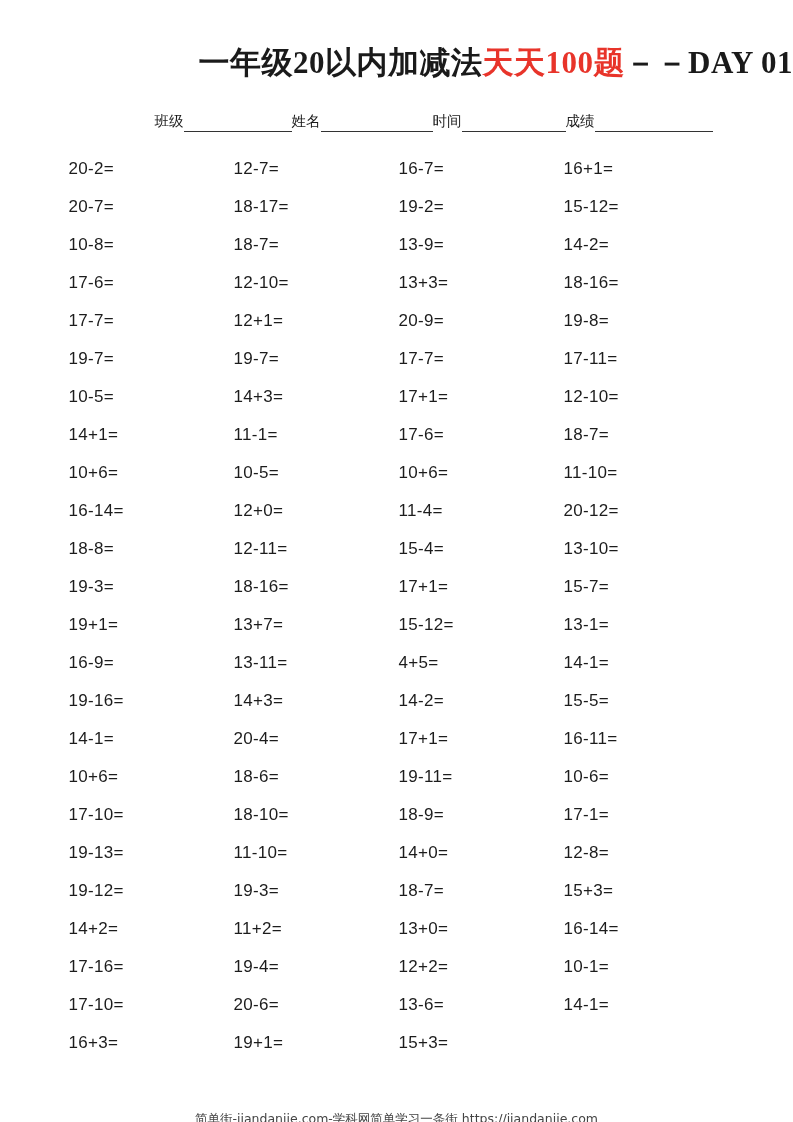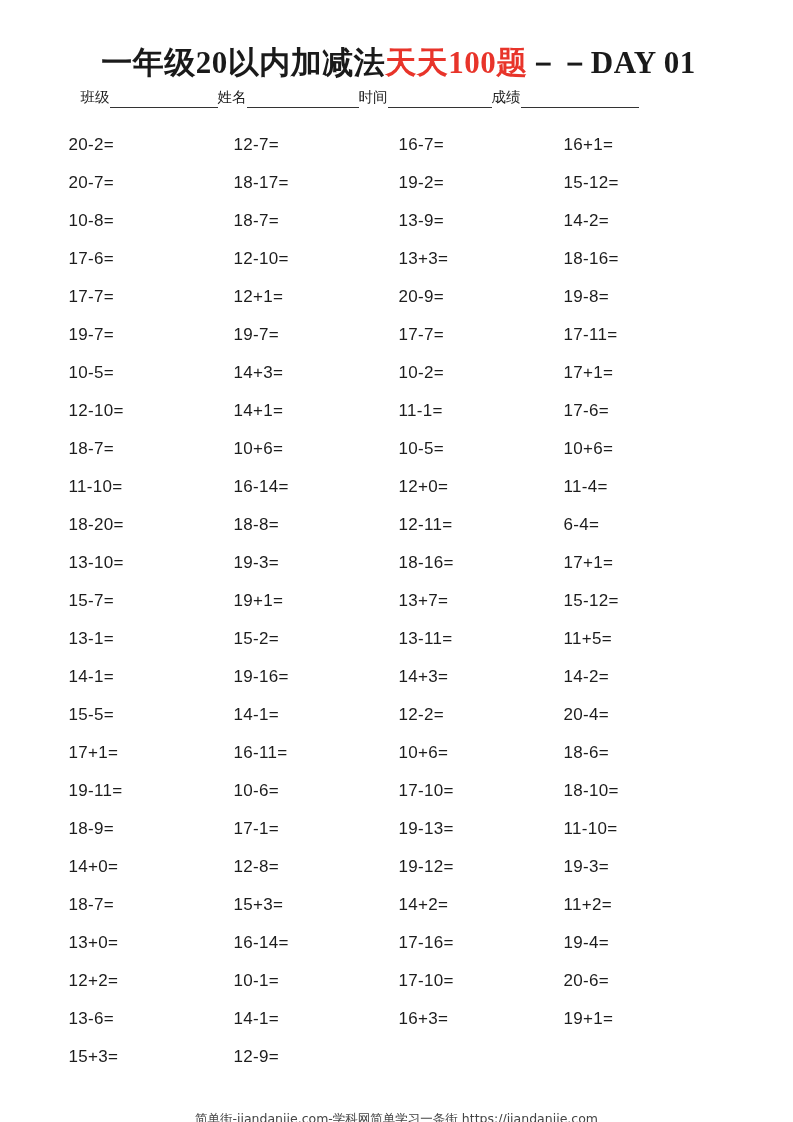--- a/index.html
+++ b/index.html
@@ -17,47 +17,48 @@
   }
   .page {
     width: 793px;
     height: 1122px;
     position: relative;
     box-sizing: border-box;
     padding: 0;
   }
   
   .title {
-    text-align: center;
+    text-align: right;
     font-size: 31px;
     font-weight: bold;
     letter-spacing: 0.5px;
     margin: 42px 0 0 4px;
     white-space: nowrap;
     font-family: "Liberation Serif", serif;
   }
   .title .cn {
     font-family: "DejaVu Serif", serif;
     font-weight: bold;
   }
   .title .red {
     color: #e8342a;
   }
   .title .dayseg {
     font-family: "Liberation Serif", serif;
   }
   
   .inforow {
-    margin: 4px auto 0 auto;
+    margin: 28px auto 0 auto;
     width: 632px;
     display: flex;
     align-items: flex-end;
     font-size: 14px;
     font-family: "DejaVu Serif", serif;
     color: #1a1a1a;
+    justify-content: flex-end;
   }
   .infofield {
     display: flex;
     align-items: flex-end;
     white-space: nowrap;
   }
   .infolabel {
     font-size: 14.5px;
     padding-bottom: 1px;
     font-weight: normal;
@@ -150,57 +151,55 @@
     <div class="cell">17-7=</div>
     <div class="cell">12+1=</div>
     <div class="cell">20-9=</div>
     <div class="cell">19-8=</div>
     <div class="cell">19-7=</div>
     <div class="cell">19-7=</div>
     <div class="cell">17-7=</div>
     <div class="cell">17-11=</div>
     <div class="cell">10-5=</div>
     <div class="cell">14+3=</div>
-    <div class="cell">10-2=</div>
     <div class="cell">17+1=</div>
     <div class="cell">12-10=</div>
     <div class="cell">14+1=</div>
     <div class="cell">11-1=</div>
     <div class="cell">17-6=</div>
     <div class="cell">18-7=</div>
     <div class="cell">10+6=</div>
     <div class="cell">10-5=</div>
     <div class="cell">10+6=</div>
     <div class="cell">11-10=</div>
     <div class="cell">16-14=</div>
     <div class="cell">12+0=</div>
     <div class="cell">11-4=</div>
-    <div class="cell">18-20=</div>
+    <div class="cell">20-12=</div>
     <div class="cell">18-8=</div>
     <div class="cell">12-11=</div>
-    <div class="cell">6-4=</div>
+    <div class="cell">15-4=</div>
     <div class="cell">13-10=</div>
     <div class="cell">19-3=</div>
     <div class="cell">18-16=</div>
     <div class="cell">17+1=</div>
     <div class="cell">15-7=</div>
     <div class="cell">19+1=</div>
     <div class="cell">13+7=</div>
     <div class="cell">15-12=</div>
     <div class="cell">13-1=</div>
-    <div class="cell">15-2=</div>
+    <div class="cell">16-9=</div>
     <div class="cell">13-11=</div>
-    <div class="cell">11+5=</div>
+    <div class="cell">4+5=</div>
     <div class="cell">14-1=</div>
     <div class="cell">19-16=</div>
     <div class="cell">14+3=</div>
     <div class="cell">14-2=</div>
     <div class="cell">15-5=</div>
     <div class="cell">14-1=</div>
-    <div class="cell">12-2=</div>
     <div class="cell">20-4=</div>
     <div class="cell">17+1=</div>
     <div class="cell">16-11=</div>
     <div class="cell">10+6=</div>
     <div class="cell">18-6=</div>
     <div class="cell">19-11=</div>
     <div class="cell">10-6=</div>
     <div class="cell">17-10=</div>
     <div class="cell">18-10=</div>
     <div class="cell">18-9=</div>
@@ -221,18 +220,17 @@
     <div class="cell">19-4=</div>
     <div class="cell">12+2=</div>
     <div class="cell">10-1=</div>
     <div class="cell">17-10=</div>
     <div class="cell">20-6=</div>
     <div class="cell">13-6=</div>
     <div class="cell">14-1=</div>
     <div class="cell">16+3=</div>
     <div class="cell">19+1=</div>
     <div class="cell">15+3=</div>
-    <div class="cell">12-9=</div>
   </div>
 
   <div class="footer-watermark">简单街-jiandanjie.com-学科网简单学习一条街 https://jiandanjie.com</div>
 
 </div>
 
 </body></html>

